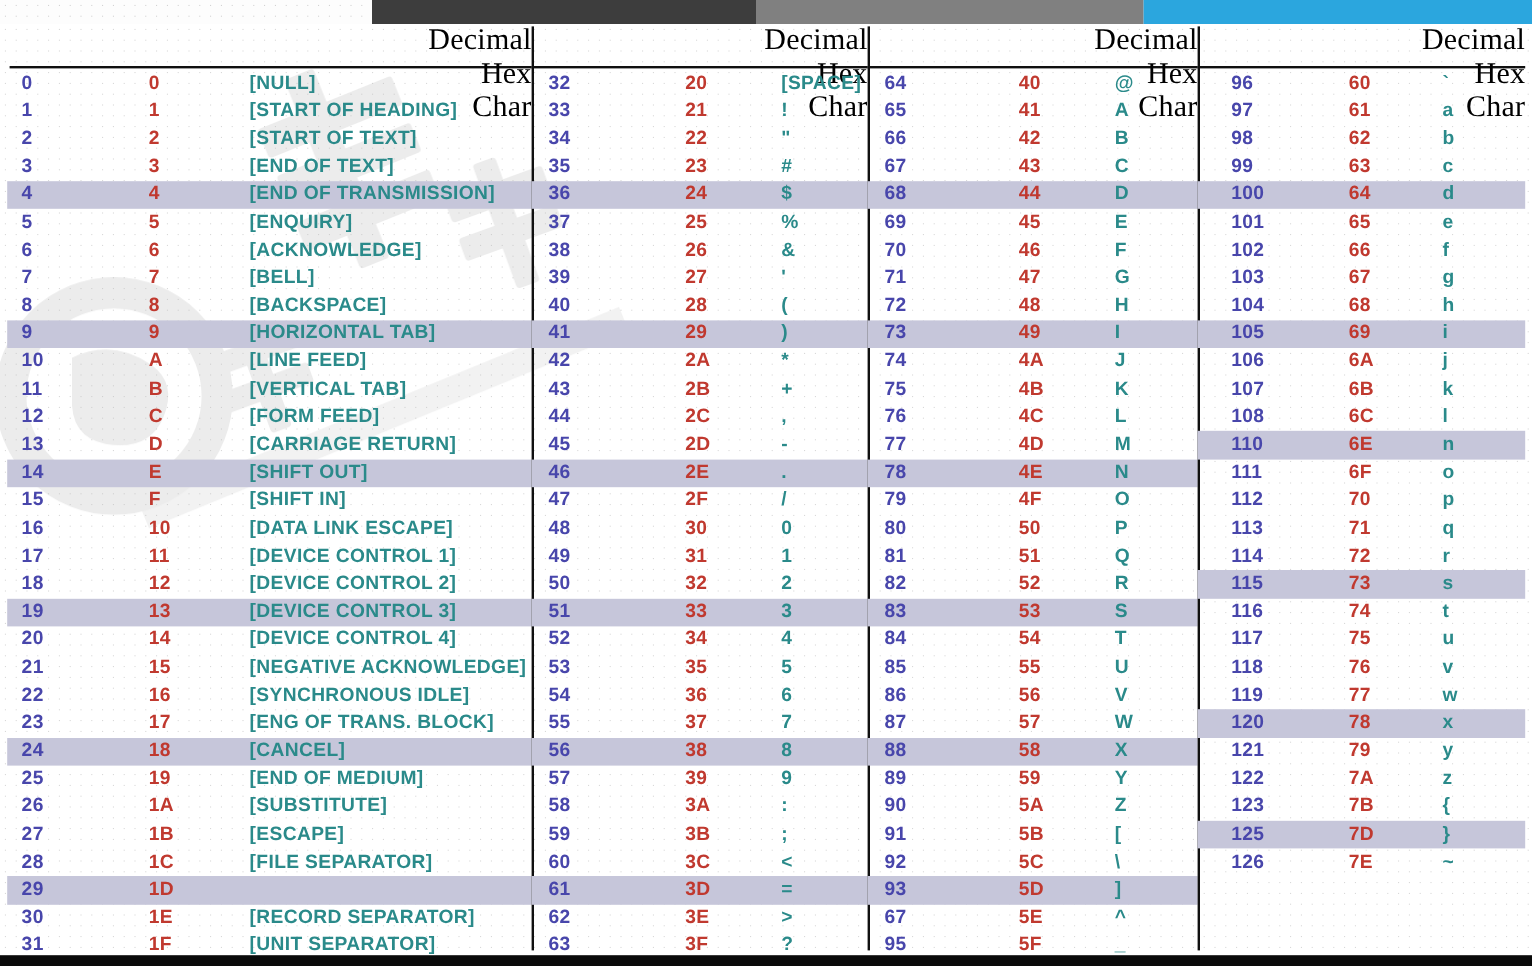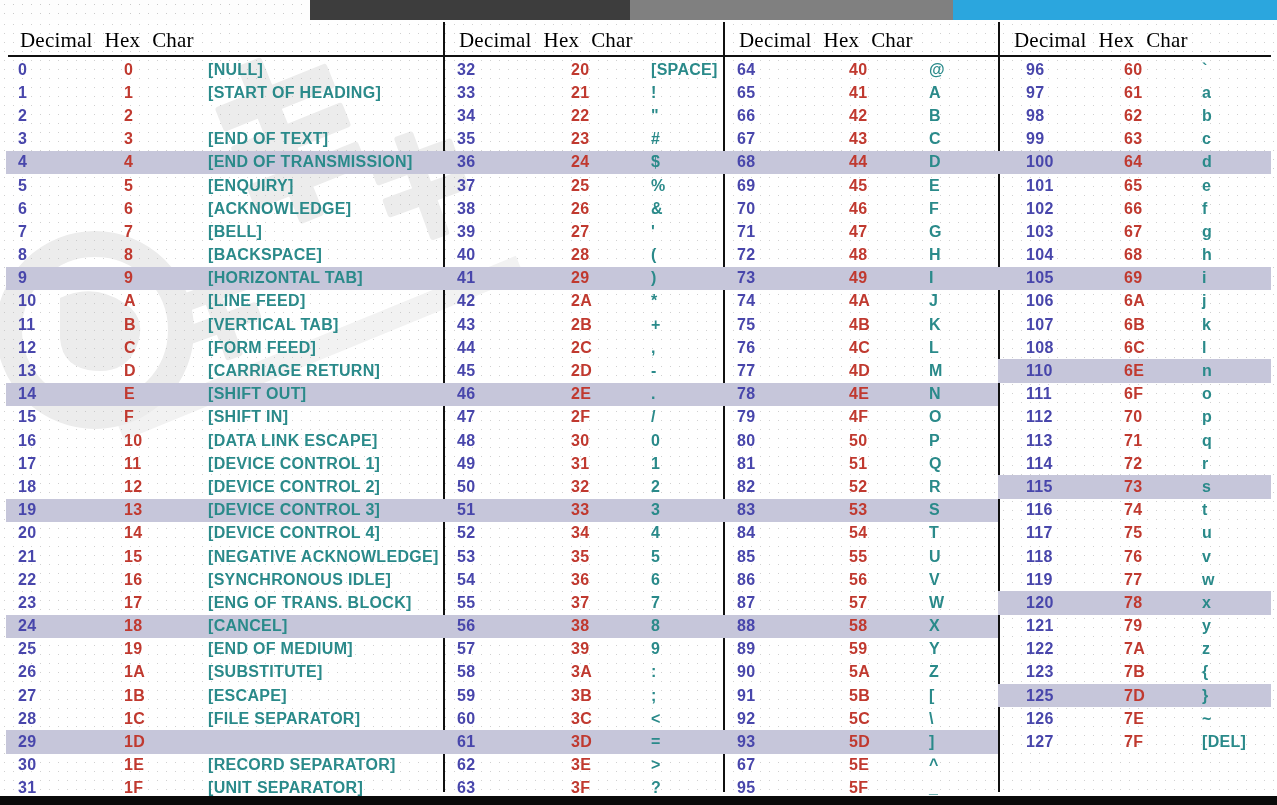--- a/index.html
+++ b/index.html
@@ -104,25 +104,26 @@
     width: 2px;
     background: #101010;
   }
 
   .col-head {
     height: 33px;
     padding-left: 14px;
     display: flex;
     align-items: flex-end;
     font-family: "Liberation Serif", serif;
-    font-size: 21px;
+    font-size: 25px;
     color: #000000;
     letter-spacing: 0.2px;
     white-space: nowrap;
     box-sizing: border-box;
+    flex-direction: column;
   }
   .col-2 .col-head,
   .col-3 .col-head,
   .col-4 .col-head { padding-left: 16px; }
 
   .head-dec { display: inline-block; }
   .head-hex { display: inline-block; margin-left: 12px; }
   .head-chr { display: inline-block; margin-left: 12px; }
 
   .head-rule {
@@ -229,20 +230,21 @@
           <span class="cell-chr ctrl">[NULL]</span>
         </div>
         <div class="row">
           <span class="cell-dec">1</span>
           <span class="cell-hex">1</span>
           <span class="cell-chr ctrl">[START OF HEADING]</span>
         </div>
         <div class="row">
           <span class="cell-dec">2</span>
           <span class="cell-hex">2</span>
+          <span class="cell-chr ctrl">[START OF TEXT]</span>
         </div>
         <div class="row">
           <span class="cell-dec">3</span>
           <span class="cell-hex">3</span>
           <span class="cell-chr ctrl">[END OF TEXT]</span>
         </div>
         <div class="row hl">
           <span class="cell-dec">4</span>
           <span class="cell-hex">4</span>
           <span class="cell-chr ctrl">[END OF TRANSMISSION]</span>
@@ -872,22 +874,17 @@
         <div class="row hl">
           <span class="cell-dec">125</span>
           <span class="cell-hex">7D</span>
           <span class="cell-chr">}</span>
         </div>
         <div class="row">
           <span class="cell-dec">126</span>
           <span class="cell-hex">7E</span>
           <span class="cell-chr">~</span>
         </div>
-        <div class="row">
-          <span class="cell-dec">127</span>
-          <span class="cell-hex">7F</span>
-          <span class="cell-chr ctrl">[DEL]</span>
-        </div>
       </div>
   </div>
 </div>
 
 <div id="bottombar"></div>
 
 </body></html>

